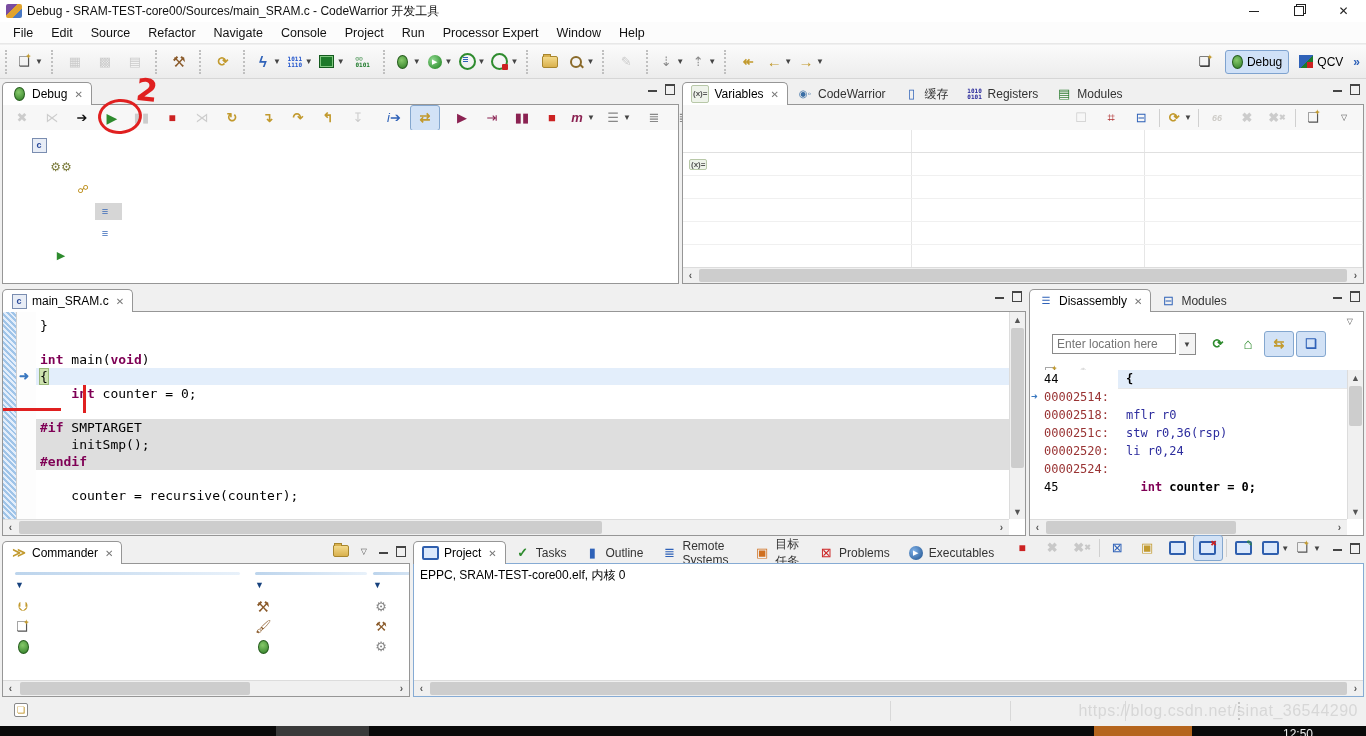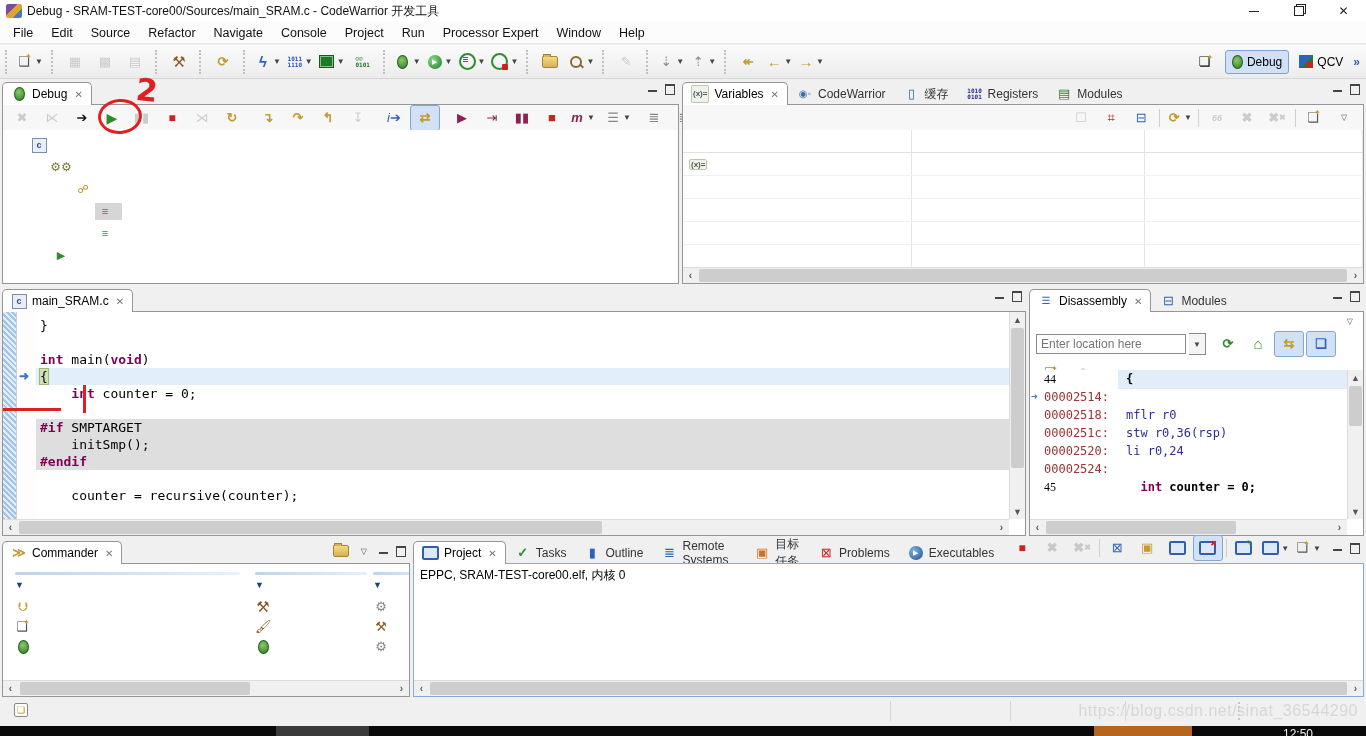--- a/index.html
+++ b/index.html
@@ -86,29 +86,29 @@
   .eline{height:17px;line-height:17px;white-space:pre;padding-left:4px;}
   .eline.current{background:#e3eefb;}
   .eline.inactive{background:#dedede;}
   .tk-k{color:#7f0055;font-weight:bold;}
   .tk-brk{background:#cde2ae;outline:1px solid #9ab87a;}
   #gutarrow{position:absolute;left:16px;color:#3a78c0;font-size:12px;font-weight:bold;}
   .redline{position:absolute;background:#e02020;z-index:9;}
   
   #disbody{position:absolute;left:0;right:0;top:24px;bottom:0;background:#fff;border:1px solid #969696;box-sizing:border-box;}
   #disloc{display:flex;align-items:center;gap:3px;padding:4px 4px 2px 6px;}
-  #locinput{width:150px;height:20px;border:1px solid #8a8a8a;font-size:12px;padding:0 4px;color:#333;box-sizing:border-box;background:#fff;}
+  #locinput{width:124px;height:20px;border:1px solid #8a8a8a;font-size:12px;padding:0 4px;color:#333;box-sizing:border-box;background:#fff;margin-left:16px;}
   #loccaret{width:16px;height:20px;border:1px solid #8a8a8a;border-left:none;display:flex;align-items:center;justify-content:center;font-size:8px;color:#444;background:#f4f4f4;}
   #dissub{display:flex;align-items:center;gap:4px;padding:2px 6px 3px 6px;border-bottom:1px solid #e8e8e8;}
   #discontent{position:absolute;left:0;right:16px;top:58px;bottom:16px;font-family:"DejaVu Sans Mono","Liberation Mono",monospace;font-size:12px;overflow:hidden;}
   .drow{display:flex;height:18px;line-height:18px;white-space:pre;}
   .dlabel{flex:0 0 88px;padding-left:14px;box-sizing:border-box;position:relative;background:#fff;}
   .dcode{flex:1;padding-left:8px;}
   .drow.hl .dcode{background:#e2edfa;}
-  .addr{color:#993333;} .dnum{color:#000;font-family:Liberation Serif, serif;}
+  .addr{color:#993333;} .dnum{color:#000;}
   .di{color:#2d2d9e;} .dp{color:#000;font-weight:bold;} .dk{color:#7f0055;font-weight:bold;}
   .curinstr{background:#a8cf7f;outline:1px solid #86b05a;}
   .disarrow{position:absolute;left:1px;top:0;color:#3a78c0;font-weight:bold;font-size:11px;}
   
   #cmdbody{position:absolute;left:0;right:0;top:24px;bottom:0;background:#fff;border:1px solid #969696;box-sizing:border-box;overflow:hidden;}
   .cmdcol{position:absolute;top:8px;}
   .cmdrule{height:3px;background:linear-gradient(90deg,#bcd4ec,#e8f1fa);border-radius:2px;margin-bottom:5px;}
   .cmdhead{color:#1f5bb5;font-weight:bold;font-size:13px;display:flex;align-items:center;gap:5px;margin-bottom:7px;}
   .cmdtri{font-size:9px;color:#17427e;}
   .cmditem{display:flex;align-items:center;gap:6px;height:20px;color:#2a62b8;font-size:12.5px;white-space:nowrap;}

